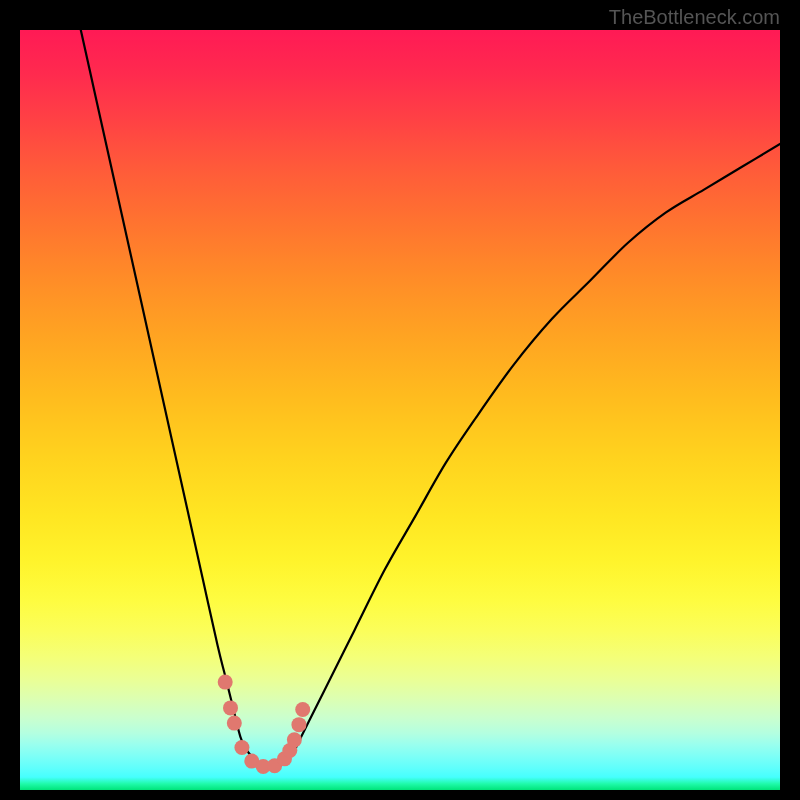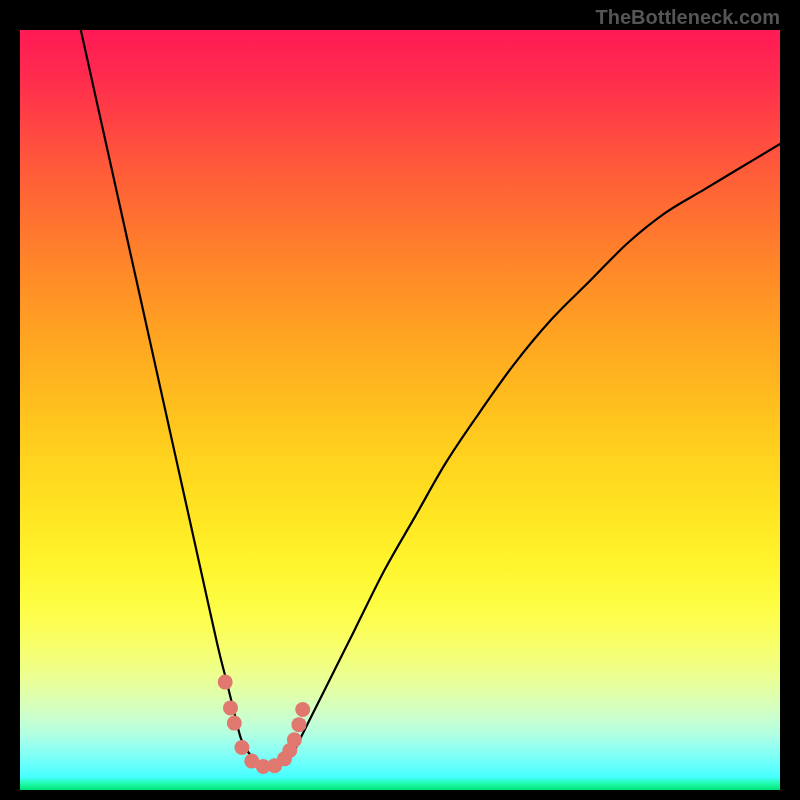--- a/index.html
+++ b/index.html
@@ -10,21 +10,21 @@
     background: #000;
     position: relative;
     font-family: Arial, sans-serif;
   }
   .watermark {
     position: absolute;
     top: 6px;
     right: 20px;
     color: #555;
     font-size: 20px;
-    font-weight: 700;
+    font-weight: 400;
     z-index: 10;
   }
   .plot-area {
     position: absolute;
     left: 20px;
     top: 30px;
     width: 760px;
     height: 760px;
     overflow: hidden;
   }

